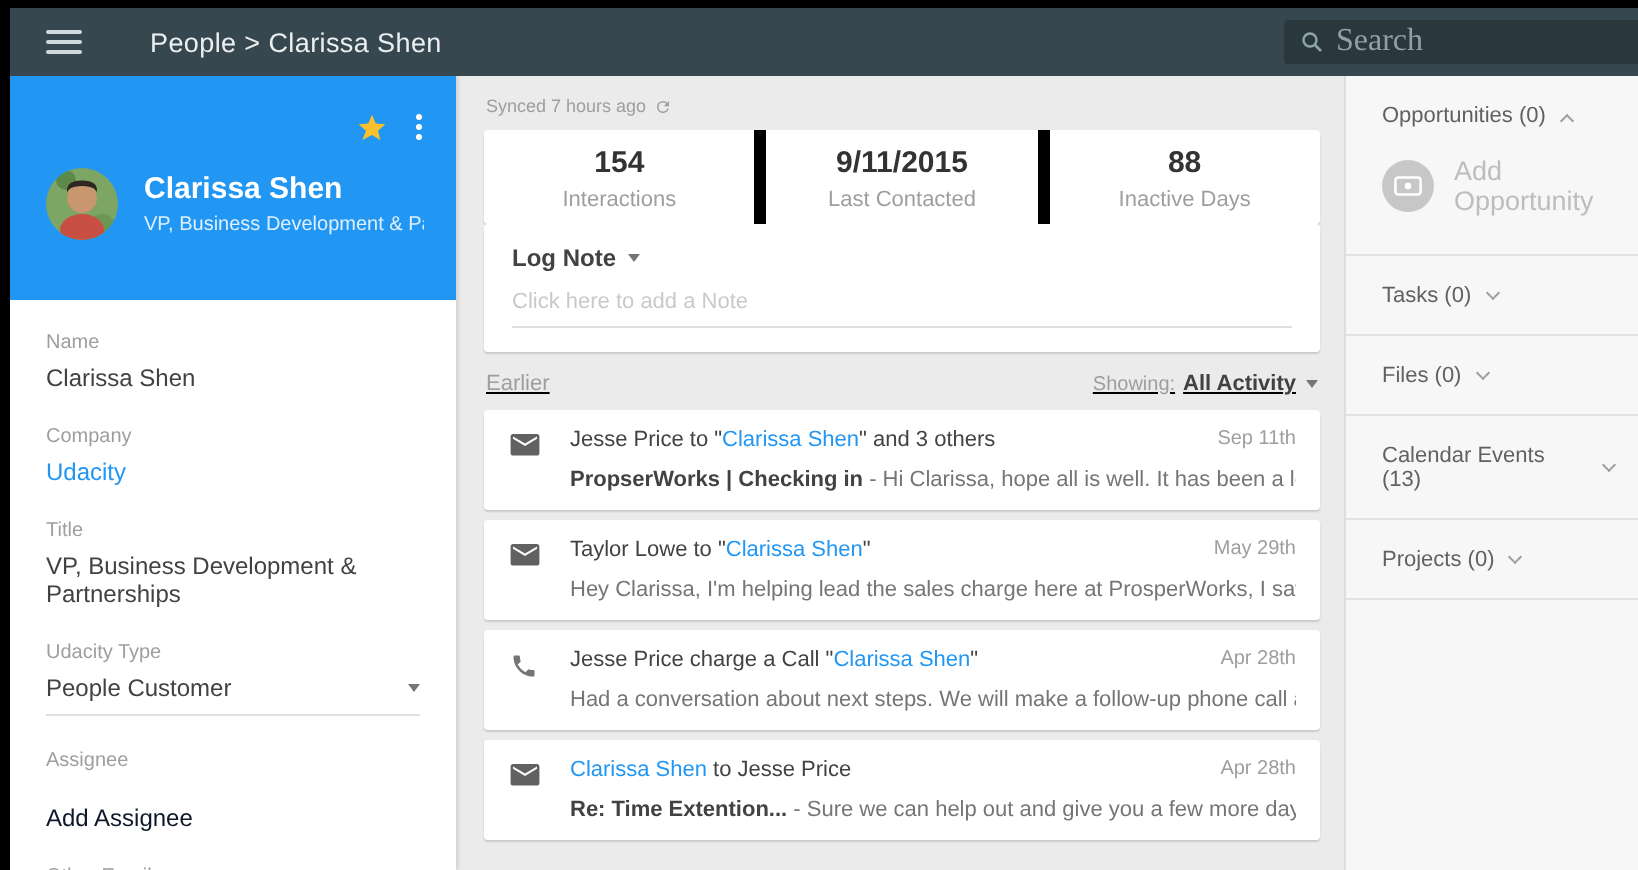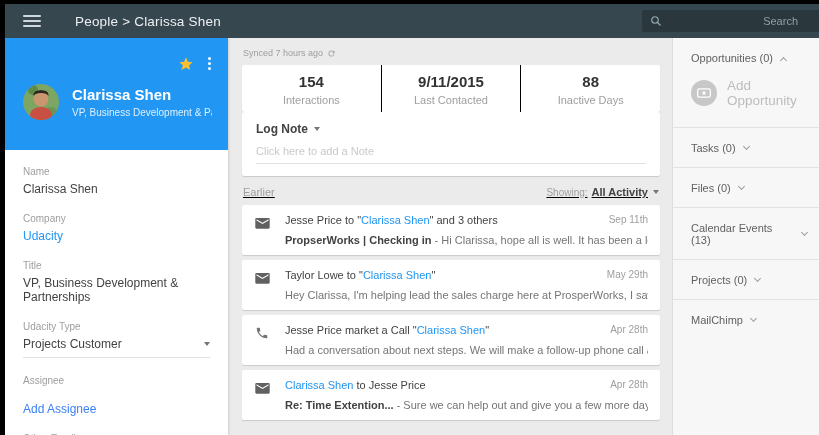--- a/index.html
+++ b/index.html
@@ -11,56 +11,56 @@
   
   .topbar { position:absolute; left:0; top:0; right:0; height:34px; background:#37474F;
     display:flex; align-items:center; z-index:5; }
   .hamburger { margin-left:18px; width:18px; cursor:pointer; }
   .hamburger div { height:2px; background:#CFD8DC; margin:3px 0; border-radius:1px; }
   .crumb { margin-left:34px; color:#ECEFF1; font-size:13.5px; letter-spacing:.2px; }
   .searchbox { position:absolute; left:637px; top:6px; width:178px; height:22px;
     background:rgba(0,0,0,0.22); border-radius:2px; display:flex; align-items:center; }
   .searchbox svg { margin:0 6px 0 8px; flex:none; }
   .searchbox input { background:transparent; border:none; outline:none; color:#B0BEC5;
-    font-size:11px; width:130px; font-family:Liberation Sans, sans-serif;text-align:right; }
+    font-size:16px; width:130px; font-family:Liberation Serif, serif; }
   .searchbox input::placeholder { color:#8FA0A8; }
 
   
   .left { position:absolute; left:0; top:34px; width:223px; bottom:0; background:#FFF;
     box-shadow:1px 0 2px rgba(0,0,0,.12); }
   .bluecard { position:relative; height:112px; background:#2196F3; color:#FFF; }
   .star { position:absolute; right:34px; top:18px; cursor:pointer; }
   .kebab { position:absolute; right:12px; top:17px; width:14px; text-align:center; cursor:pointer; }
   .kebab i { display:block; width:3px; height:3px; background:#FFF; border-radius:50%; margin:2px auto; }
   .pcard-row { position:absolute; left:18px; top:46px; display:flex; align-items:center; }
   .avatar { width:36px; height:36px; border-radius:50%; overflow:hidden; flex:none; cursor:pointer; }
   .pmeta { margin-left:13px; }
   .pname { font-size:15px; font-weight:bold; }
   .psub { font-size:10px; color:rgba(255,255,255,.85); margin-top:4px; max-width:140px;
     white-space:nowrap; overflow:hidden; }
   .fields { padding:16px 18px 0 18px; }
   .field { margin-bottom:17px; }
   .flabel { font-size:10px; color:#9E9E9E; display:flex; align-items:center; }
   .fvalue { font-size:12px; color:#424242; margin-top:5px; }
   .fvalue.link { color:#2196F3; cursor:pointer; }
-  .fvalue.placeholder { color:#3b82f6;margin-top:16px; }
+  .fvalue.placeholder { color:#0f172a;margin-top:16px; }
   .select-like { border-bottom:1px solid #E0E0E0; padding-bottom:6px; display:flex;
     justify-content:space-between; align-items:center; cursor:pointer; }
   .tri { width:0; height:0; border-left:3.5px solid transparent; border-right:3.5px solid transparent;
     border-top:4px solid #757575; display:inline-block; }
   .tri.sm { border-top-color:#9E9E9E; margin-left:5px; transform:scale(.85); }
 
   
   .center { position:absolute; left:223px; top:34px; width:444px; bottom:0; padding:8px 12px 0 14px; }
   .synced { font-size:9px; color:#9E9E9E; margin:2px 0 7px 1px; display:flex; align-items:center; }
   .synced span { margin-right:4px; }
   .card { background:#FFF; border-radius:2px; box-shadow:0 1px 1px rgba(0,0,0,.14); }
   .stats { display:flex; height:47px; }
   .stat { flex:1; text-align:center; padding-top:8px; }
-  .stat + .stat { border-left:1px solid #000000; }
+  .stat + .stat { border-left:6px solid #000000; }
   .stat .num { font-size:15px; font-weight:bold; color:#333; }
   .stat .lbl { font-size:11px; color:#9E9E9E; margin-top:4px; }
   .lognote { padding:10px 14px 12px 14px; }
   .lognote-head { font-size:12px; font-weight:bold; color:#424242; display:flex; align-items:center; cursor:pointer; }
   .lognote input { display:block; width:100%; border:none; border-bottom:1px solid #E0E0E0;
     outline:none; font-size:11px; color:#616161; padding:9px 0 6px 0; font-family:inherit; }
   .lognote input::placeholder { color:#C9C9C9; }
   .feedhead { display:flex; justify-content:space-between; align-items:center; margin:10px 1px 7px 1px;text-decoration:underline; }
   .earlier { font-size:11px; color:#9E9E9E; }
   .showing { font-size:10px; color:#9E9E9E; display:flex; align-items:center; cursor:pointer; }
@@ -149,21 +149,21 @@
         <div class="flabel">Company</div>
         <div class="fvalue link">Udacity</div>
       </div>
       <div class="field">
         <div class="flabel">Title</div>
         <div class="fvalue">VP, Business Development &amp; Partnerships</div>
       </div>
       <div class="field">
         <div class="flabel">Udacity Type</div>
         <div class="fvalue select-like">
-          <span>Projects Customer</span>
+          <span>People Customer</span>
           <span class="tri"></span>
         </div>
       </div>
       <div class="field">
         <div class="flabel">Assignee</div>
         <div class="fvalue placeholder">Add Assignee</div>
       </div>
       <div class="field">
         <div class="flabel">
           <span>Other Email</span>
@@ -246,21 +246,21 @@
     </div>
 
     <div class="card feed-item">
       <span class="feed-icon">
         <svg width="14" height="14" viewBox="0 0 24 24">
               <path fill="#757575" d="M6.62 10.79a15.1 15.1 0 0 0 6.59 6.59l2.2-2.2a1 1 0 0 1 1.02-.24c1.12.37 2.33.57 3.57.57a1 1 0 0 1 1 1V20a1 1 0 0 1-1 1C10.61 21 3 13.39 3 4a1 1 0 0 1 1-1h3.5a1 1 0 0 1 1 1c0 1.25.2 2.45.57 3.57a1 1 0 0 1-.25 1.02l-2.2 2.2z"></path>
             </svg>
       </span>
       <div class="feed-lines">
         <div class="feed-top">
-          <span class="feed-title"><span>Jesse Price market a Call "</span><span class="lnk">Clarissa Shen</span><span>"</span></span>
+          <span class="feed-title"><span>Jesse Price charge a Call "</span><span class="lnk">Clarissa Shen</span><span>"</span></span>
           <span class="feed-date">Apr 28th</span>
         </div>
         <div class="feed-body"><span>Had a conversation about next steps. We will make a follow-up phone call after market store is released ...</span></div>
       </div>
     </div>
 
     <div class="card feed-item">
       <span class="feed-icon">
         <svg width="15" height="12" viewBox="0 0 24 20">
               <path fill="#616161" d="M22 0H2C.9 0 0 .9 0 2v14c0 1.1.9 2 2 2h20c1.1 0 2-.9 2-2V2c0-1.1-.9-2-2-2zm0 4l-10 6L2 4V2l10 6 10-6v2z"></path>
@@ -310,22 +310,16 @@
         <span>Calendar Events (13)</span>
         <span class="chev down"></span>
       </div>
     </div>
     <div class="rsec">
       <div class="rhead">
         <span>Projects (0)</span>
         <span class="chev down"></span>
       </div>
     </div>
-    <div class="rsec" style="border-bottom:none">
-      <div class="rhead">
-        <span>MailChimp</span>
-        <span class="chev down"></span>
-      </div>
-    </div>
   </div>
 
 </div>
 </div>
 
 </body></html>

